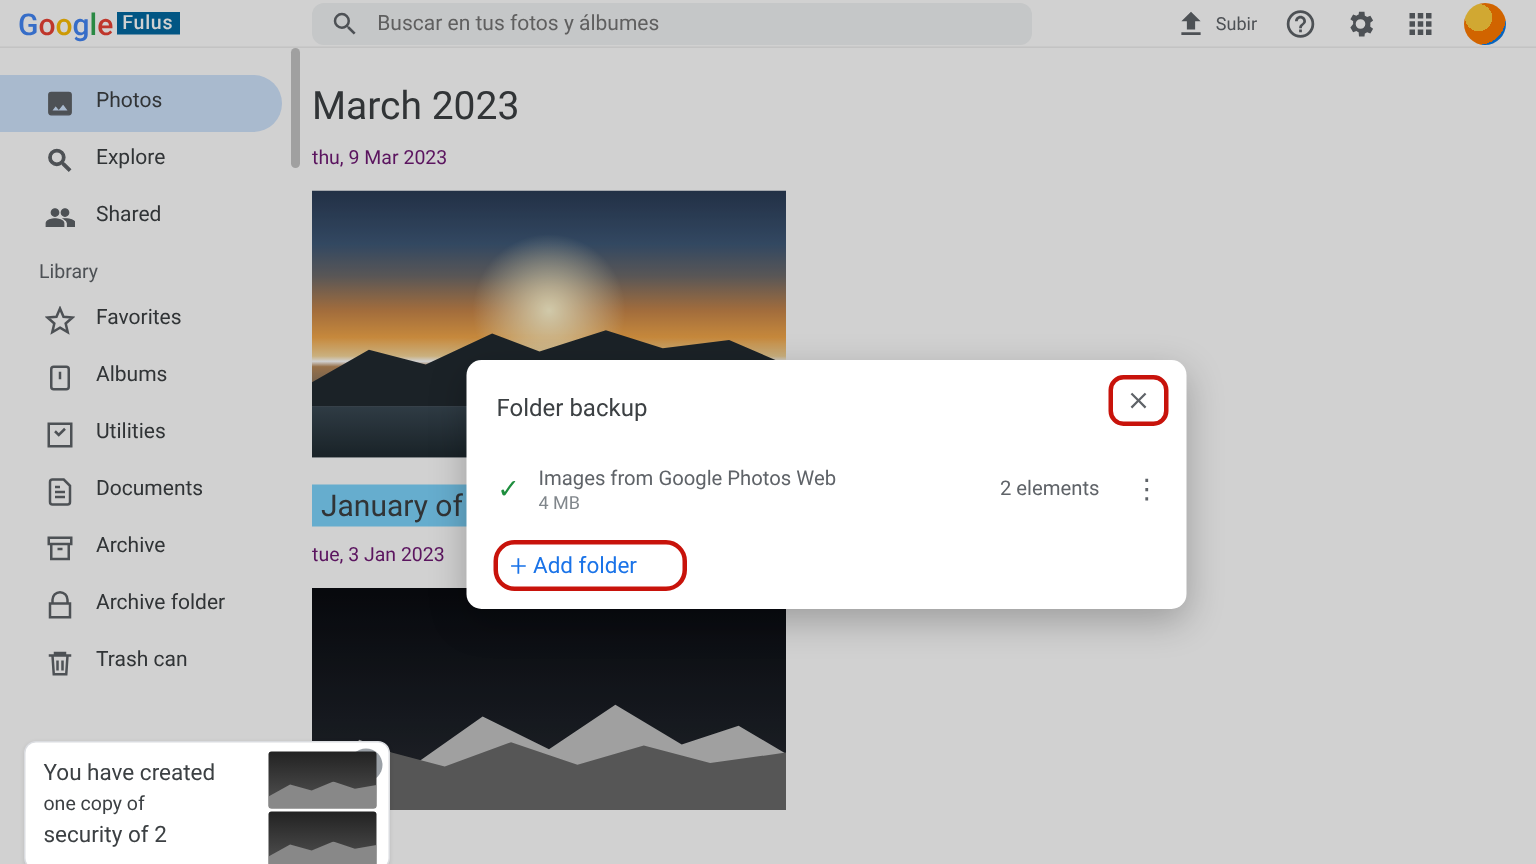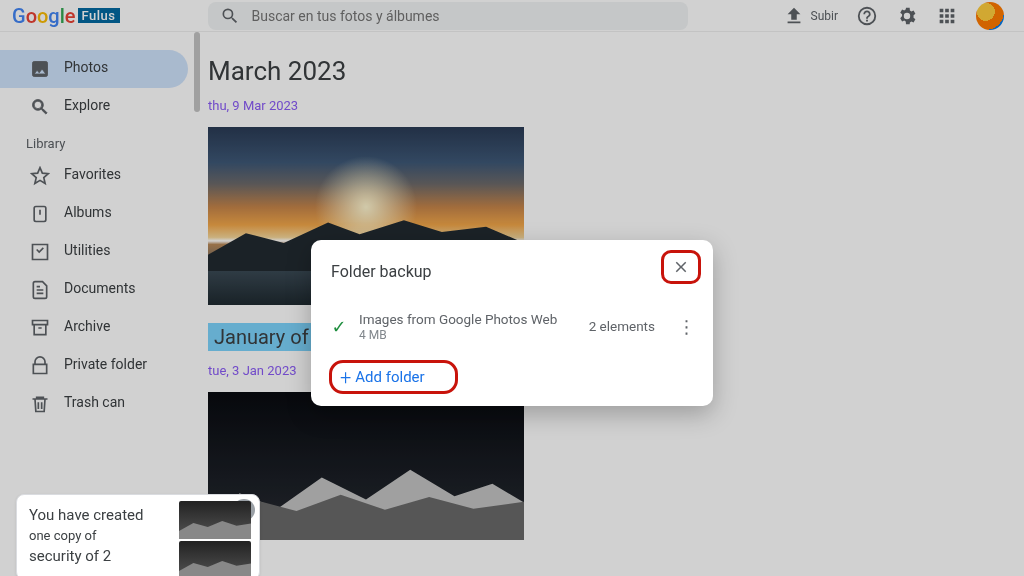--- a/index.html
+++ b/index.html
@@ -21,21 +21,21 @@
   .sidebar { width:196px; padding-top:18px; position:relative; }
   .side-scroll { width:6px; height:100%; position:absolute; right:-4px; top:0;}
   .side-scroll::before { content:""; position:absolute; top:0; width:6px; height:80px; background:#c4c4c4; border-radius:3px; }
   .nav-item { display:flex; align-items:flex-start; gap:14px; padding:9px 10px 9px 30px; font-size:14px; color:#3c4043; border-radius:0 20px 20px 0; margin-right:8px; cursor:pointer;}
   .nav-item.active { background:#cfe3fc; }
   .nav-section { font-size:13px; color:#5f6368; padding:10px 0 6px 26px;}
   .nav-item svg { width:20px; height:20px; fill:#5f6368; stroke:#5f6368; }
 
   .main { flex:1; padding:20px 12px 0 12px; overflow:hidden; position:relative;}
   .month-h1 { font-size:26px; font-weight:400; color:#3c4043; margin-top:4px;}
-  .date-h2 { font-size:13px; color:#8b5cf6; margin-top:12px; }
+  .date-h2 { font-size:13px; color:#701a75; margin-top:12px; }
   .photo1 { margin-top:14px; width:316px; height:178px; position:relative; overflow:hidden;}
   .sky { position:absolute; inset:0; background:linear-gradient(to bottom,#2a3b55 0%,#3e5877 20%,#6d6a6a 32%,#c6854a 45%,#f2a74a 55%,#f7d79a 62%,#fff 64%,#b98a5a 66%,#576068 80%,#1a2a33 100%);}
   .mountain { position:absolute; bottom:34px; left:0; width:100%; height:54px; background:#222a30; clip-path:polygon(0 70%,12% 30%,24% 48%,38% 10%,48% 32%,62% 6%,74% 28%,88% 18%,100% 48%,100% 100%,0 100%);}
   .beach { position:absolute; bottom:0; left:0; width:100%; height:34px; background:linear-gradient(#3a4954,#1f2a30); }
   .sunglow{ position:absolute; left:50%; top:45%; width:120px; height:120px; transform:translate(-50%,-50%); background:radial-gradient(circle,#fff6d0 0%,rgba(255,255,255,0) 60%);}
 
   .month-h2-wrap { margin-top:18px; display:inline-block; background:#7dd3fc; padding:2px 6px;}
   .month-h2 { font-size:20px; font-weight:400; color:#3c4043;}
   .photo2 { margin-top:14px; width:316px; height:148px; position:relative; overflow:hidden; background:linear-gradient(#090b10,#1b1f26 60%,#2a2d33);}
   .photo2 .bwm{position:absolute;bottom:0;left:0;width:100%;height:78px;background:#c4c4c4;clip-path:polygon(0 80%,10% 40%,22% 60%,36% 20%,50% 48%,64% 10%,78% 44%,90% 28%,100% 52%,100% 100%,0 100%);}
@@ -43,21 +43,21 @@
 
   
   .toast { position:absolute; left:16px; bottom:-4px; width:244px; background:#fff; border:1px solid #dadce0; border-radius:8px; display:flex; overflow:hidden; z-index:60; box-shadow:0 1px 3px rgba(0,0,0,0.1);}
   .toast-text { padding:10px 4px 10px 12px; font-size:15px; color:#3c4043; line-height:1.35; flex:1;}
   .toast-thumbs { width:80px; position:relative; display:flex; flex-direction:column; gap:2px; padding:6px 6px 0 0;}
   .thumb { width:72px; height:38px; background:linear-gradient(#222,#555); position:relative; border-radius:2px;}
   .thumb .m{position:absolute;bottom:0;left:0;width:100%;height:20px;background:#888;clip-path:polygon(0 60%,20% 20%,40% 40%,60% 10%,80% 34%,100% 22%,100% 100%,0 100%);}
   .toast-close { position:absolute; right:4px; top:4px; width:22px; height:22px; border-radius:50%; background:#9aa0a6; display:flex; align-items:center; justify-content:center; color:#fff; font-size:13px; cursor:pointer;}
 
   
-  .dialog { position:absolute; left:311px; top:240px; width:402px; background:#fff; border-radius:10px; box-shadow:0 8px 24px rgba(0,0,0,0.25); z-index:100; padding:20px 18px 12px 18px;}
+  .dialog { position:absolute; left:311px; top:240px; width:480px; background:#fff; border-radius:10px; box-shadow:0 8px 24px rgba(0,0,0,0.25); z-index:100; padding:20px 18px 12px 18px;}
   .dialog-title { font-size:16px; color:#3c4043; display:inline-block; padding:2px 90px 2px 2px;}
   .dialog-close-ring { position:absolute; right:12px; top:10px; width:40px; height:34px; border:3px solid #c8130b; border-radius:10px; display:flex; align-items:center; justify-content:center; cursor:pointer;}
   .dialog-close-ring svg{width:18px;height:18px;fill:#5f6368;}
   .dialog-row { display:flex; align-items:center; margin-top:28px; gap:10px;}
   .check { color:#1e8e3e; font-size:18px; width:20px; text-align:center;}
   .row-text { font-size:13.5px; color:#5f6368; line-height:1.25;}
   .row-sub { font-size:12px; color:#80868b;}
   .row-count { margin-left:auto; font-size:13.5px; color:#5f6368;}
   .row-more { margin-left:12px; width:18px; text-align:center; color:#5f6368; font-size:18px; cursor:pointer; letter-spacing:-1px;}
   .add-folder-ring { margin-top:18px; display:inline-flex; align-items:center; gap:4px; border:3px solid #c8130b; border-radius:14px; padding:4px 30px 4px 8px; cursor:pointer;}
@@ -115,20 +115,26 @@
           <path d="M21 19V5a2 2 0 00-2-2H5a2 2 0 00-2 2v14a2 2 0 002 2h14a2 2 0 002-2zM8.5 13.5l2.5 3 3.5-4.5L19 18H5l3.5-4.5z"></path>
         </svg>
       <span>Photos</span>
     </div>
     <div class="nav-item">
       <svg viewBox="0 0 24 24">
           <path d="M15.5 14h-.79l-.28-.27A6.471 6.471 0 0016 9.5 6.5 6.5 0 109.5 16a6.471 6.471 0 004.23-1.57l.27.28v.79l5 4.99L20.49 19l-4.99-5zM9.5 14A4.5 4.5 0 1114 9.5 4.5 4.5 0 019.5 14z"></path>
         </svg>
       <span>Explore</span>
     </div>
+    <div class="nav-item">
+      <svg viewBox="0 0 24 24">
+          <path d="M16 11c1.66 0 3-1.34 3-3s-1.34-3-3-3-3 1.34-3 3 1.34 3 3 3zm-8 0c1.66 0 3-1.34 3-3S9.66 5 8 5 5 6.34 5 8s1.34 3 3 3zm0 2c-2.33 0-7 1.17-7 3.5V19h14v-2.5C15 14.17 10.33 13 8 13zm8 0c-.29 0-.62.02-.97.05C16.64 14 18 15.28 18 16.5V19h6v-2.5c0-2.33-4.67-3.5-7-3.5z"></path>
+        </svg>
+      <span>Shared</span>
+    </div>
 
     <div class="nav-section">Library</div>
 
     <div class="nav-item">
       <svg viewBox="0 0 24 24">
           <path fill="none" stroke-width="2" d="M12 17.27L18.18 21l-1.64-7.03L22 9.24l-7.19-.61L12 2 9.19 8.63 2 9.24l5.46 4.73L5.82 21 12 17.27z"></path>
         </svg>
       <span>Favorites</span>
     </div>
     <div class="nav-item">
@@ -152,21 +158,21 @@
     <div class="nav-item">
       <svg viewBox="0 0 24 24">
           <path fill="none" stroke-width="2" d="M3 3h18v5H3zM5 8v12h14V8M10 12h4"></path>
         </svg>
       <span>Archive</span>
     </div>
     <div class="nav-item">
       <svg viewBox="0 0 24 24">
           <path fill="none" stroke-width="2" d="M6 10V7a6 6 0 0112 0v3M4 10h16v11H4z"></path>
         </svg>
-      <span>Private folder</span>
+      <span>Archive folder</span>
     </div>
     <div class="nav-item">
       <svg viewBox="0 0 24 24">
           <path fill="none" stroke-width="2" d="M3 6h18M8 6V4h8v2M6 6l1 15h10l1-15M10 10v8M14 10v8"></path>
         </svg>
       <span>Trash can</span>
     </div>
   </div>
 
   <div class="main">

